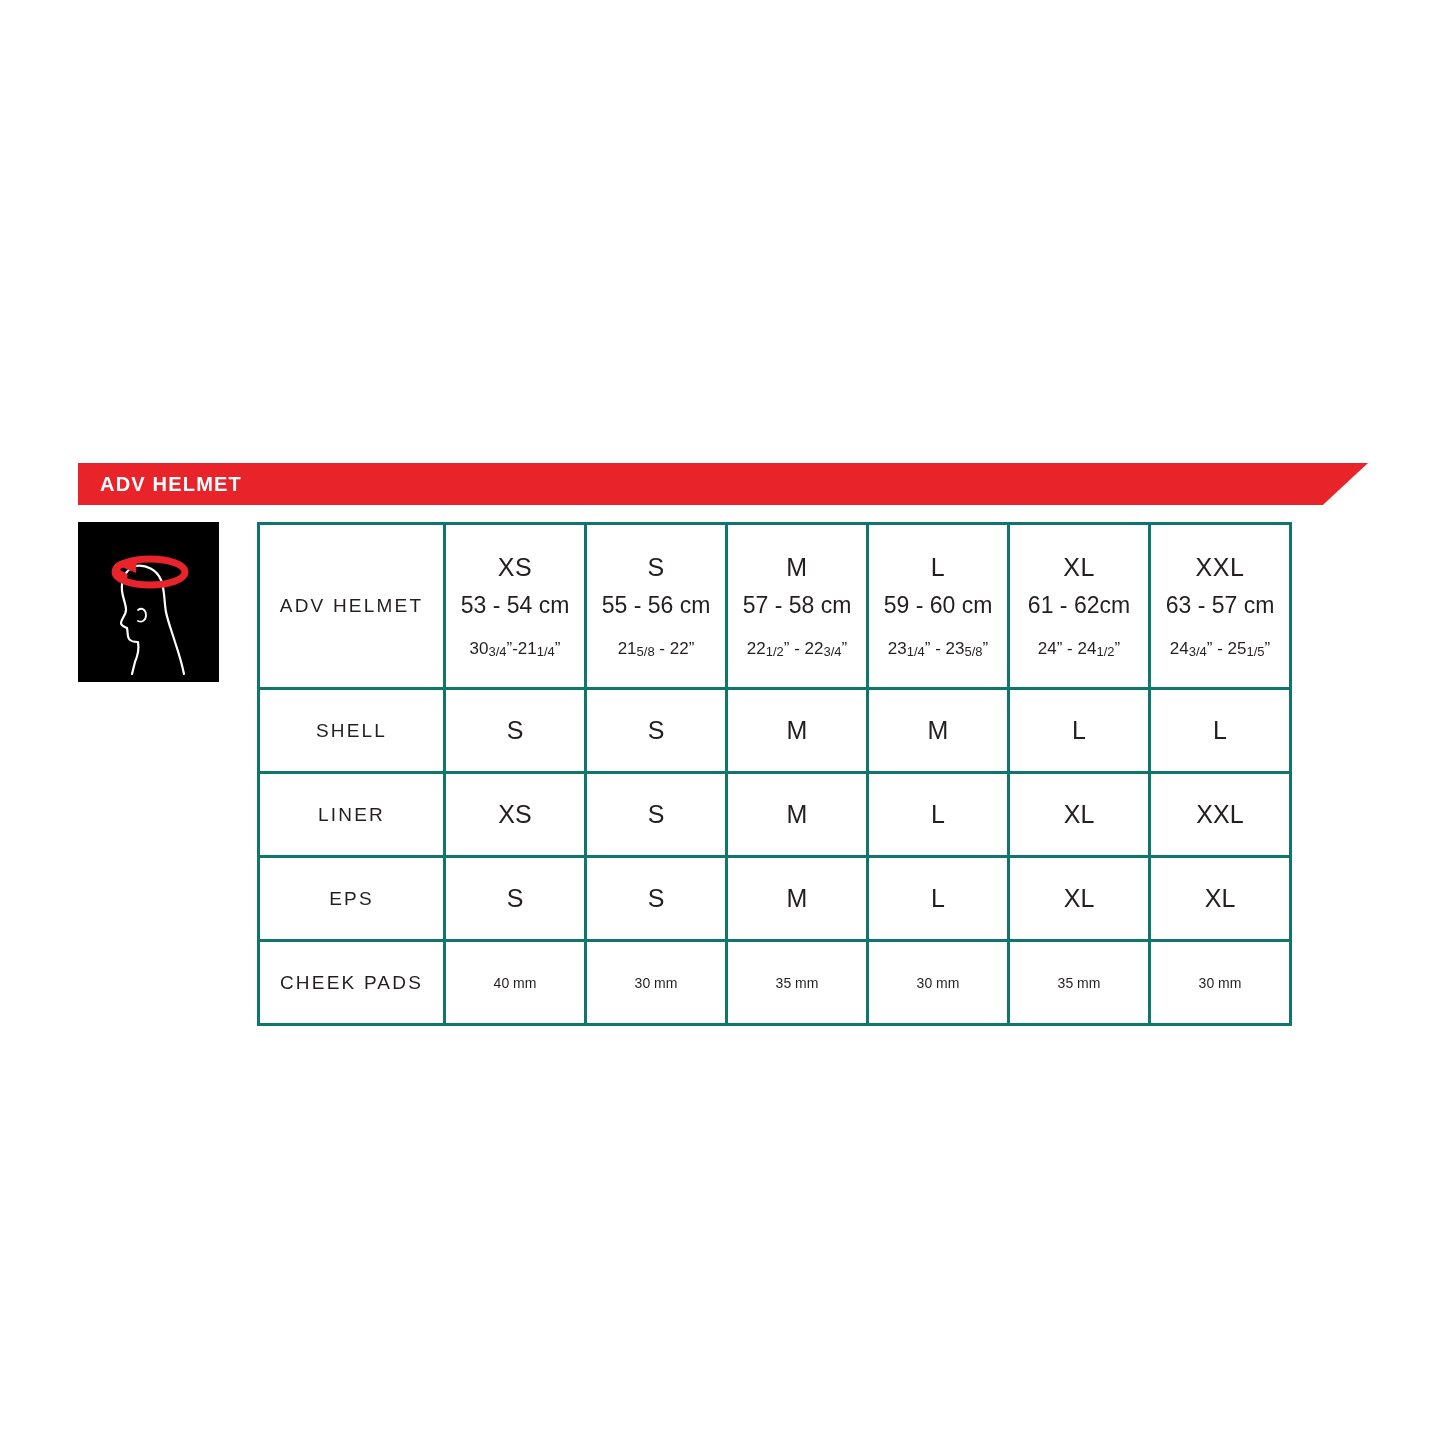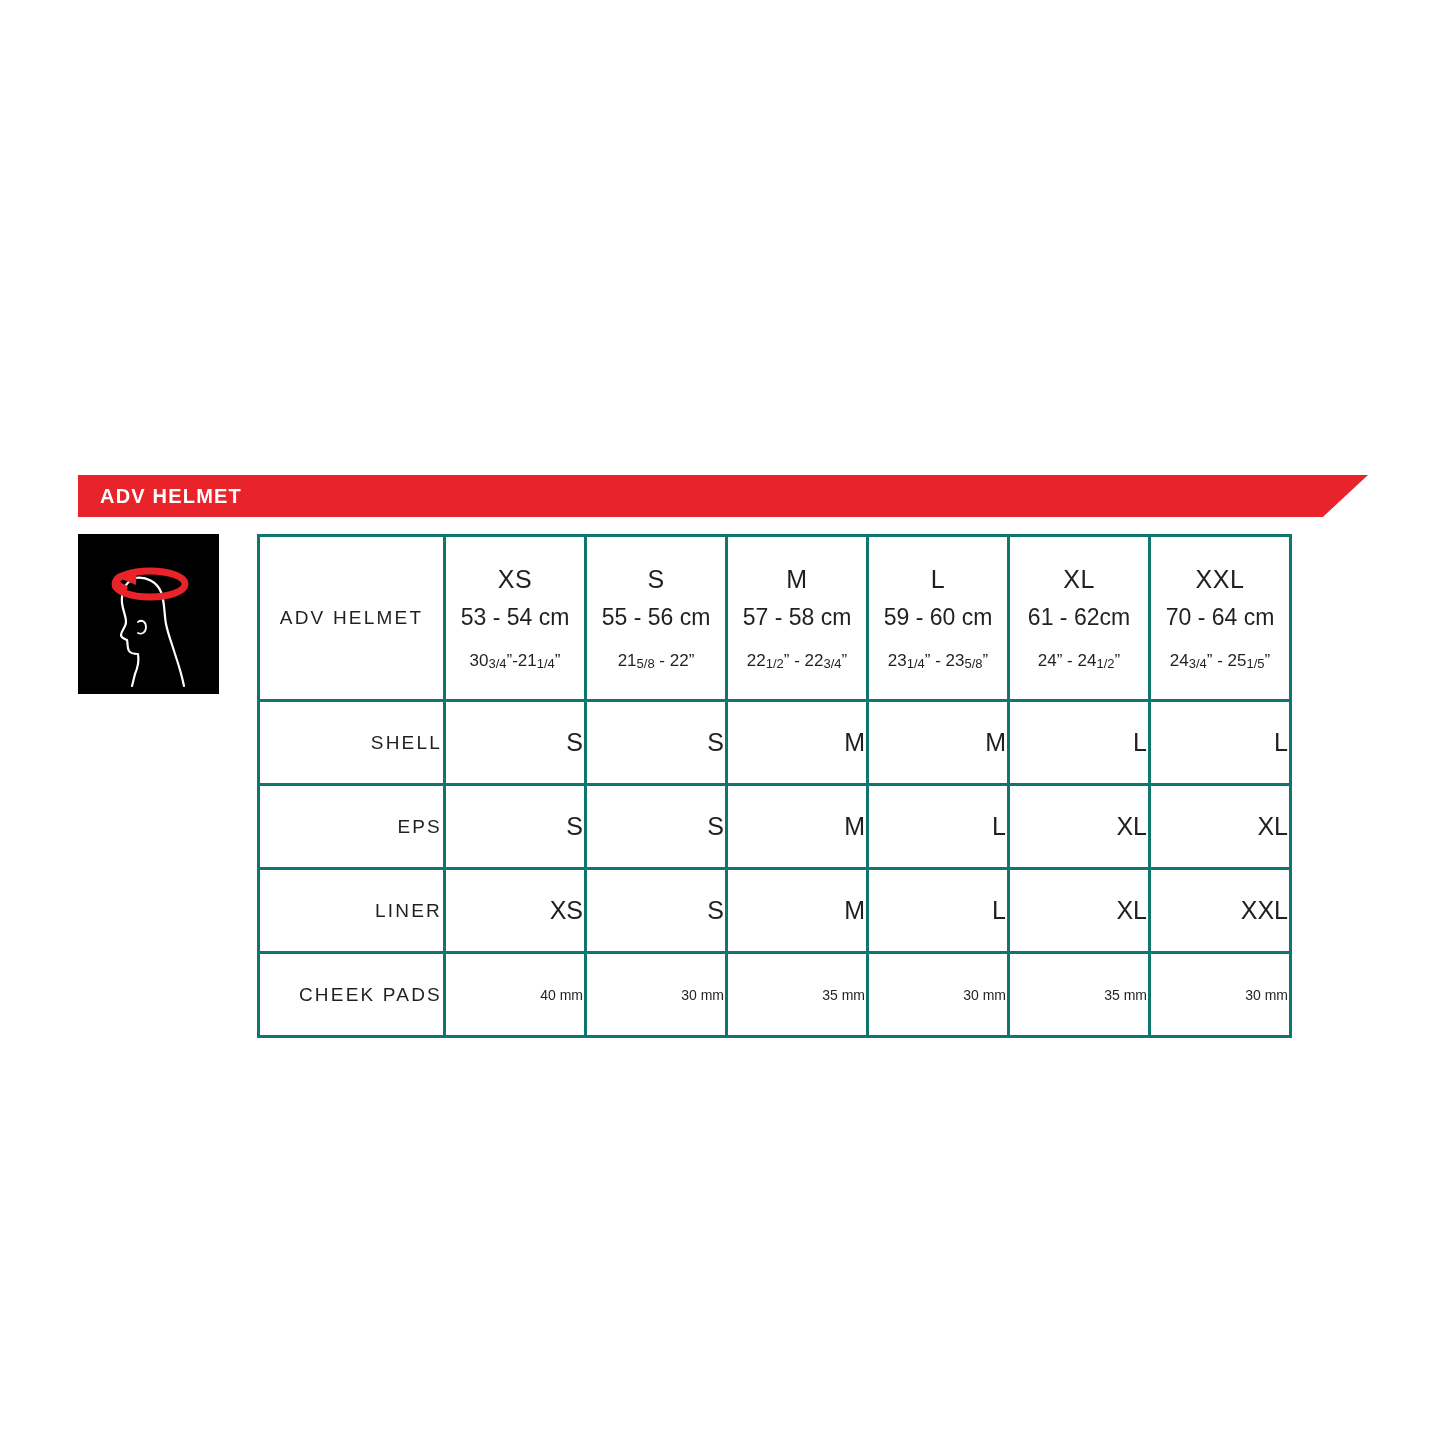--- a/index.html
+++ b/index.html
@@ -12,21 +12,21 @@
     height: 1445px;
     font-family: "Liberation Sans", sans-serif;
     color: #1a1a1a;
     position: relative;
     overflow: hidden;
   }
 
   .sheet {
     position: absolute;
     left: 0;
-    top: 16px;
+    top: 4px;
     width: 1445px;
     height: 1227px;
   }
 
   
   .banner {
     position: absolute;
     left: 78px;
     top: 459px;
     width: 1290px;
@@ -109,21 +109,21 @@
     font-size: 17px;
     white-space: nowrap;
   }
   .size-in sub, .size-cm sub {
     font-size: 13px;
     vertical-align: baseline;
     position: relative;
     bottom: -2px;
   }
 
-  tr.data-row td { height: 79px; text-align: right; }
+  tr.data-row td { height: 79px; }
   .val-big {
     font-size: 25px;
   }
   .val-mm {
     font-size: 14px;
   }
 </style>
 </head>
 <body>
 
@@ -194,59 +194,59 @@
           </td>
 
           <td>
             <div class="size-name">XL</div>
             <div class="size-cm">61 - 62cm</div>
             <div class="size-in"><span>24</span>”&nbsp;<span>-</span>&nbsp;<span>24</span><sub>1/2</sub>”</div>
           </td>
 
           <td>
             <div class="size-name">XXL</div>
-            <div class="size-cm">70 - 64 cm</div>
+            <div class="size-cm">63 - 57 cm</div>
             <div class="size-in"><span>24</span><sub>3/4</sub>”&nbsp;<span>-</span>&nbsp;<span>25</span><sub>1/5</sub>”</div>
           </td>
         </tr>
 
         <tr class="data-row">
           <td>
             <div class="row-label">SHELL</div>
           </td>
           <td><span class="val-big">S</span></td>
           <td><span class="val-big">S</span></td>
           <td><span class="val-big">M</span></td>
           <td><span class="val-big">M</span></td>
           <td><span class="val-big">L</span></td>
           <td><span class="val-big">L</span></td>
+        </tr>
+
+        <tr class="data-row">
+          <td>
+            <div class="row-label">LINER</div>
+          </td>
+          <td><span class="val-big">XS</span></td>
+          <td><span class="val-big">S</span></td>
+          <td><span class="val-big">M</span></td>
+          <td><span class="val-big">L</span></td>
+          <td><span class="val-big">XL</span></td>
+          <td><span class="val-big">XXL</span></td>
         </tr>
 
         <tr class="data-row">
           <td>
             <div class="row-label">EPS</div>
           </td>
           <td><span class="val-big">S</span></td>
           <td><span class="val-big">S</span></td>
           <td><span class="val-big">M</span></td>
           <td><span class="val-big">L</span></td>
           <td><span class="val-big">XL</span></td>
           <td><span class="val-big">XL</span></td>
-        </tr>
-
-        <tr class="data-row">
-          <td>
-            <div class="row-label">LINER</div>
-          </td>
-          <td><span class="val-big">XS</span></td>
-          <td><span class="val-big">S</span></td>
-          <td><span class="val-big">M</span></td>
-          <td><span class="val-big">L</span></td>
-          <td><span class="val-big">XL</span></td>
-          <td><span class="val-big">XXL</span></td>
         </tr>
 
         <tr class="data-row">
           <td>
             <div class="row-label">CHEEK PADS</div>
           </td>
           <td><span class="val-mm">40 mm</span></td>
           <td><span class="val-mm">30 mm</span></td>
           <td><span class="val-mm">35 mm</span></td>
           <td><span class="val-mm">30 mm</span></td>

